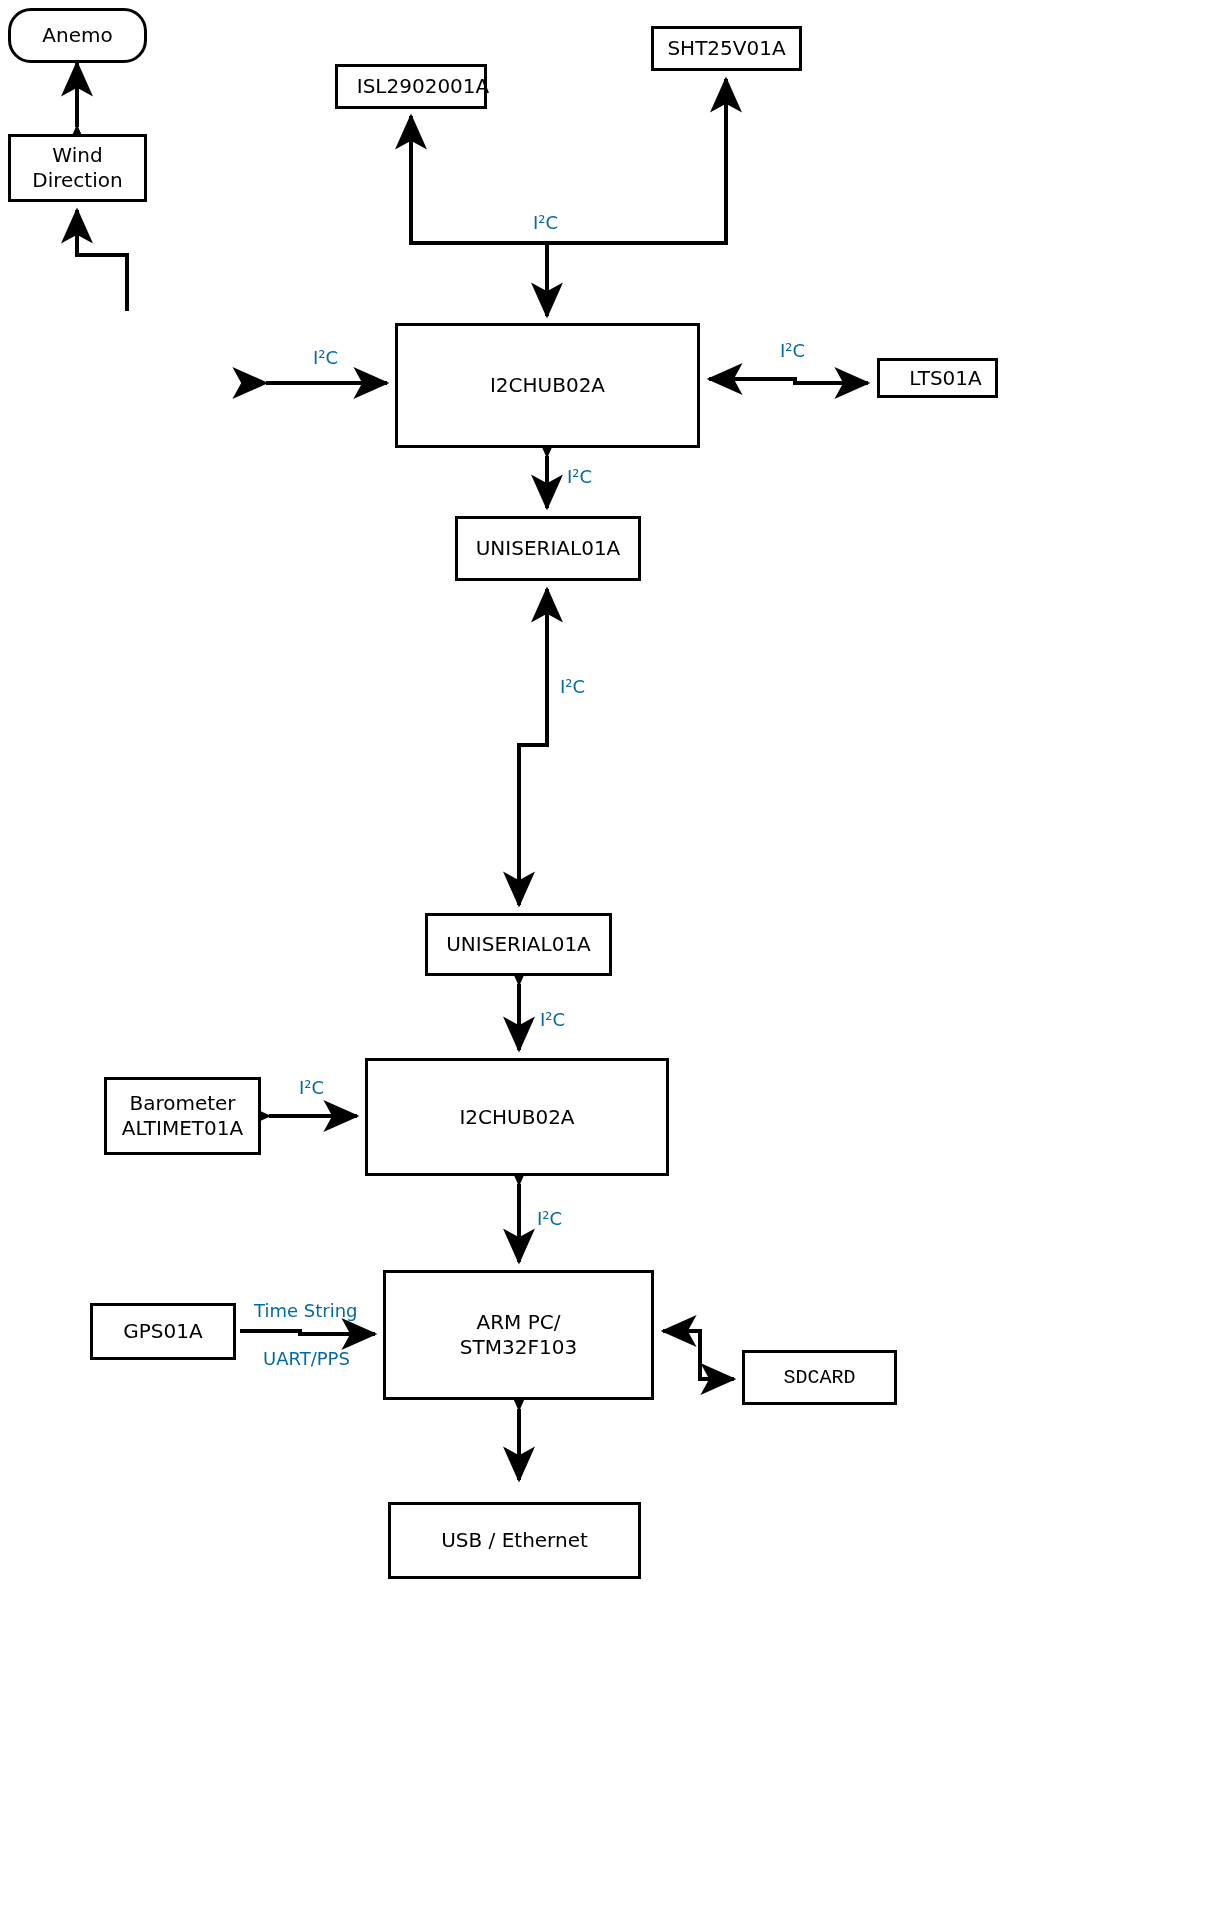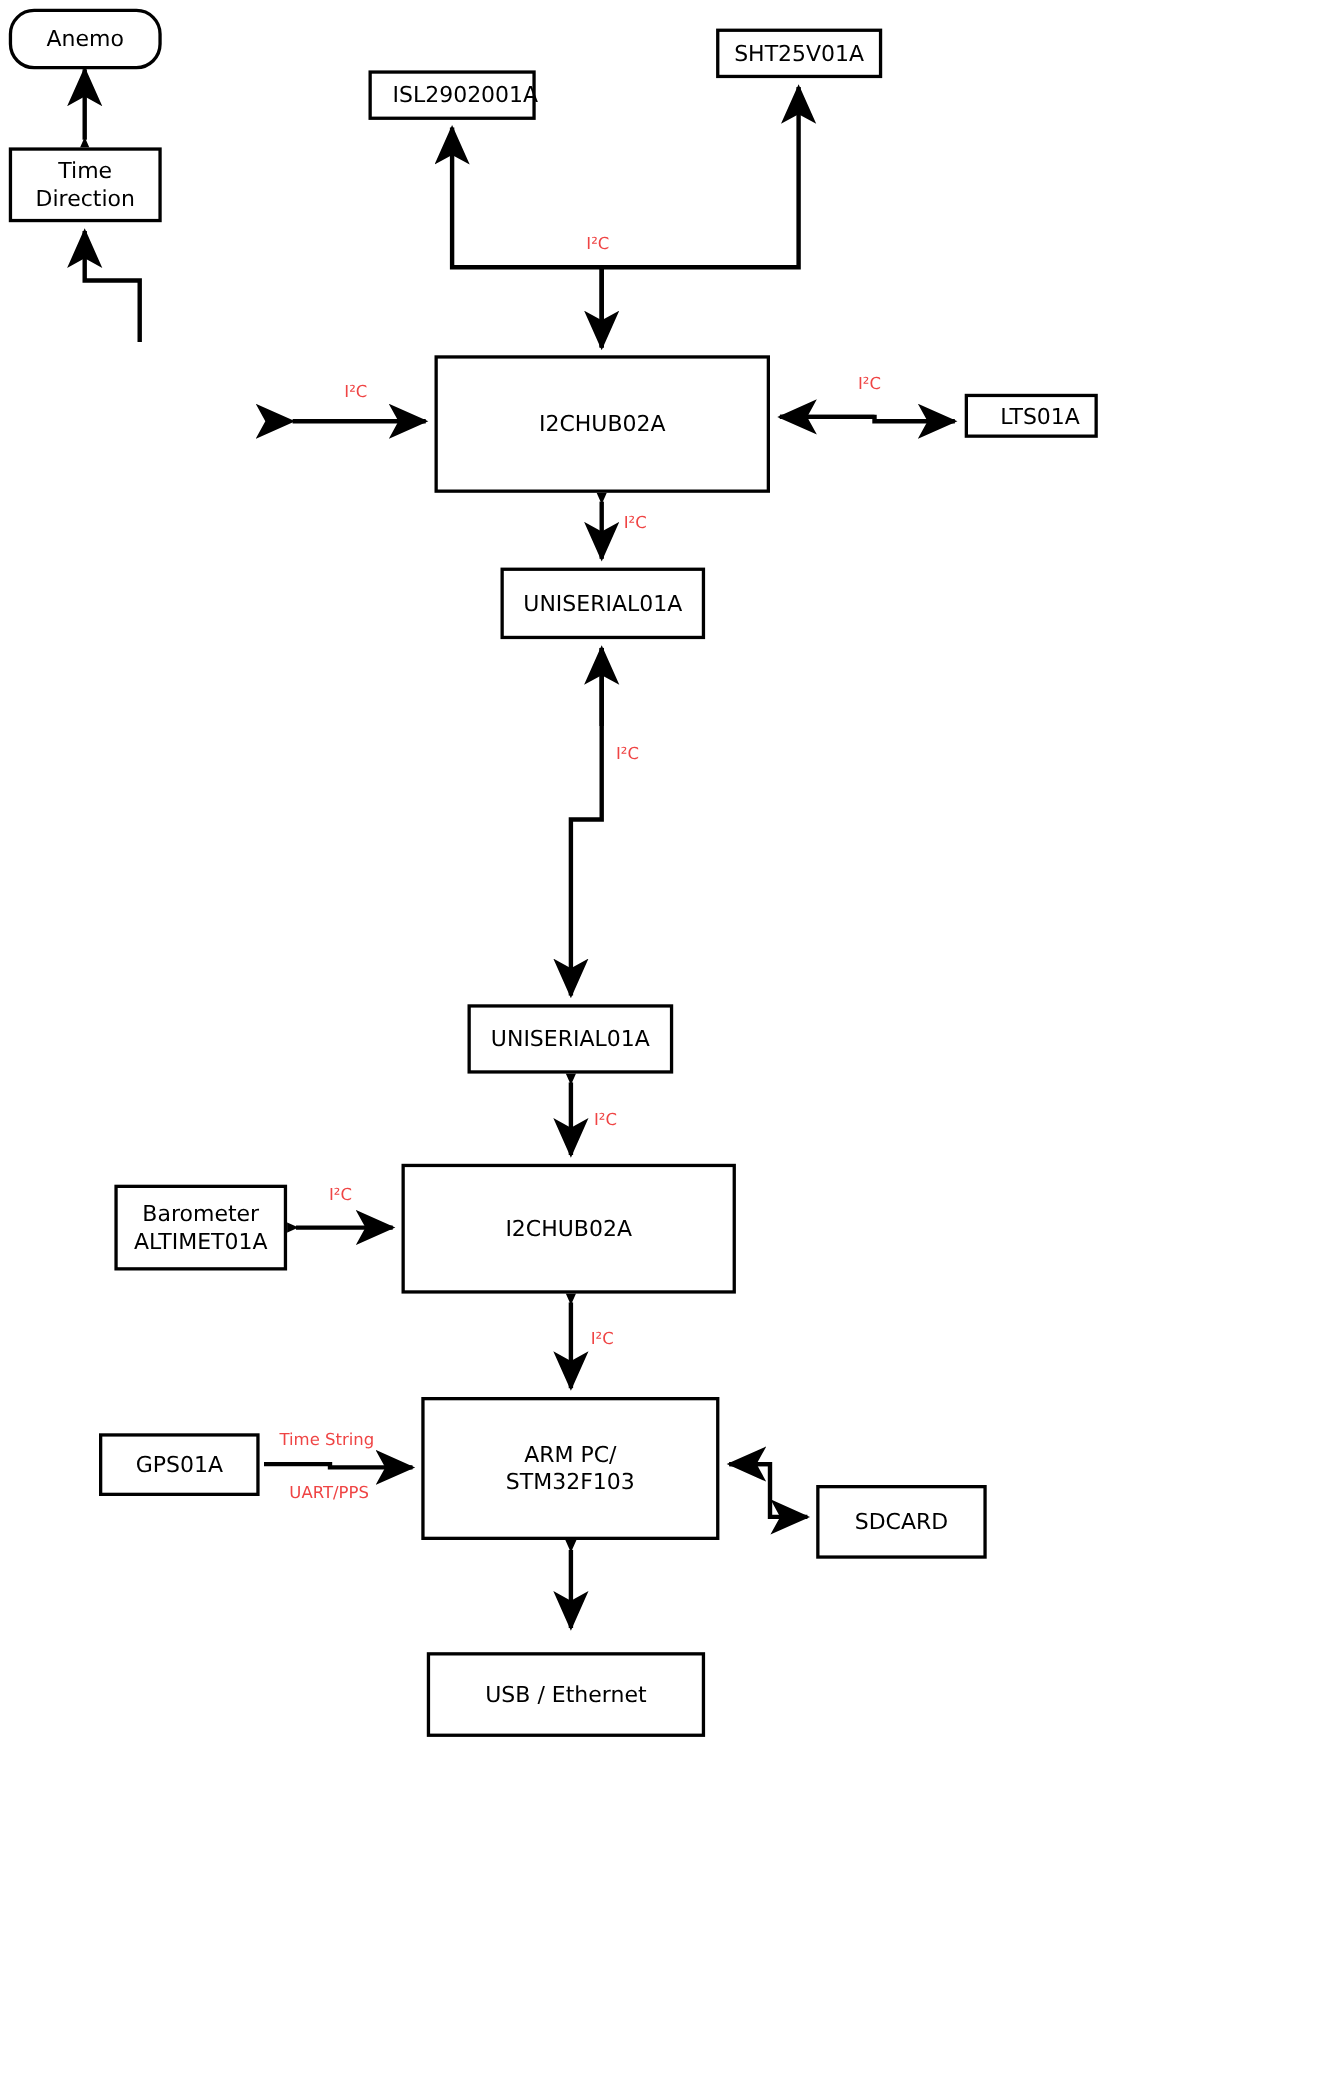--- a/index.html
+++ b/index.html
@@ -17,22 +17,22 @@
     justify-content:center;
     text-align:center;
     line-height:1.25;
     color:#000000;
     font-size:20px;
     z-index:2;
   }
   .node .lbl{display:block;white-space:pre-line;padding:0 6px;}
   .edge-label{
     position:absolute;
-    color:#ef4444;
-    font-size:15px;
+    color:#0369a1;
+    font-size:18px;
     background:transparent;
     white-space:nowrap;
     z-index:3;
   }
 </style>
 </head>
 <body>
 
 <div id="canvas">
 
@@ -77,21 +77,21 @@
 
       <line x1="519" y1="1409" x2="519" y2="1480" marker-end="url(#ah)" marker-start="url(#ah)"></line>
     </g>
   </svg>
 
   <div class="node" style="left:8px;top:8px;width:139px;height:55px;border-radius:23px;">
     <span class="lbl">Anemo</span>
   </div>
 
   <div class="node" style="left:8px;top:134px;width:139px;height:68px;">
-    <span class="lbl">Time
+    <span class="lbl">Wind
 Direction</span>
   </div>
 
 
   <div class="node" style="left:335px;top:64px;width:152px;height:45px;padding-left:24px;">
     <span class="lbl">ISL2902001A</span>
   </div>
 
   <div class="node" style="left:651px;top:26px;width:151px;height:45px;">
     <span class="lbl">SHT25V01A</span>
@@ -124,21 +124,21 @@
 
   <div class="node" style="left:383px;top:1270px;width:271px;height:130px;">
     <span class="lbl">ARM PC/
 STM32F103</span>
   </div>
 
   <div class="node" style="left:90px;top:1303px;width:146px;height:57px;">
     <span class="lbl">GPS01A</span>
   </div>
 
-  <div class="node" style="left:742px;top:1350px;width:155px;height:67px;">
+  <div class="node" style="left:742px;top:1350px;width:155px;height:55px;font-family:Liberation Mono, monospace;">
     <span class="lbl">SDCARD</span>
   </div>
 
   <div class="node" style="left:388px;top:1488px;width:253px;height:77px;margin-top:14px;">
     <span class="lbl">USB / Ethernet</span>
   </div>
 
   <div class="edge-label" style="left:533px;top:212px;">
     <span>I²C</span>
   </div>

